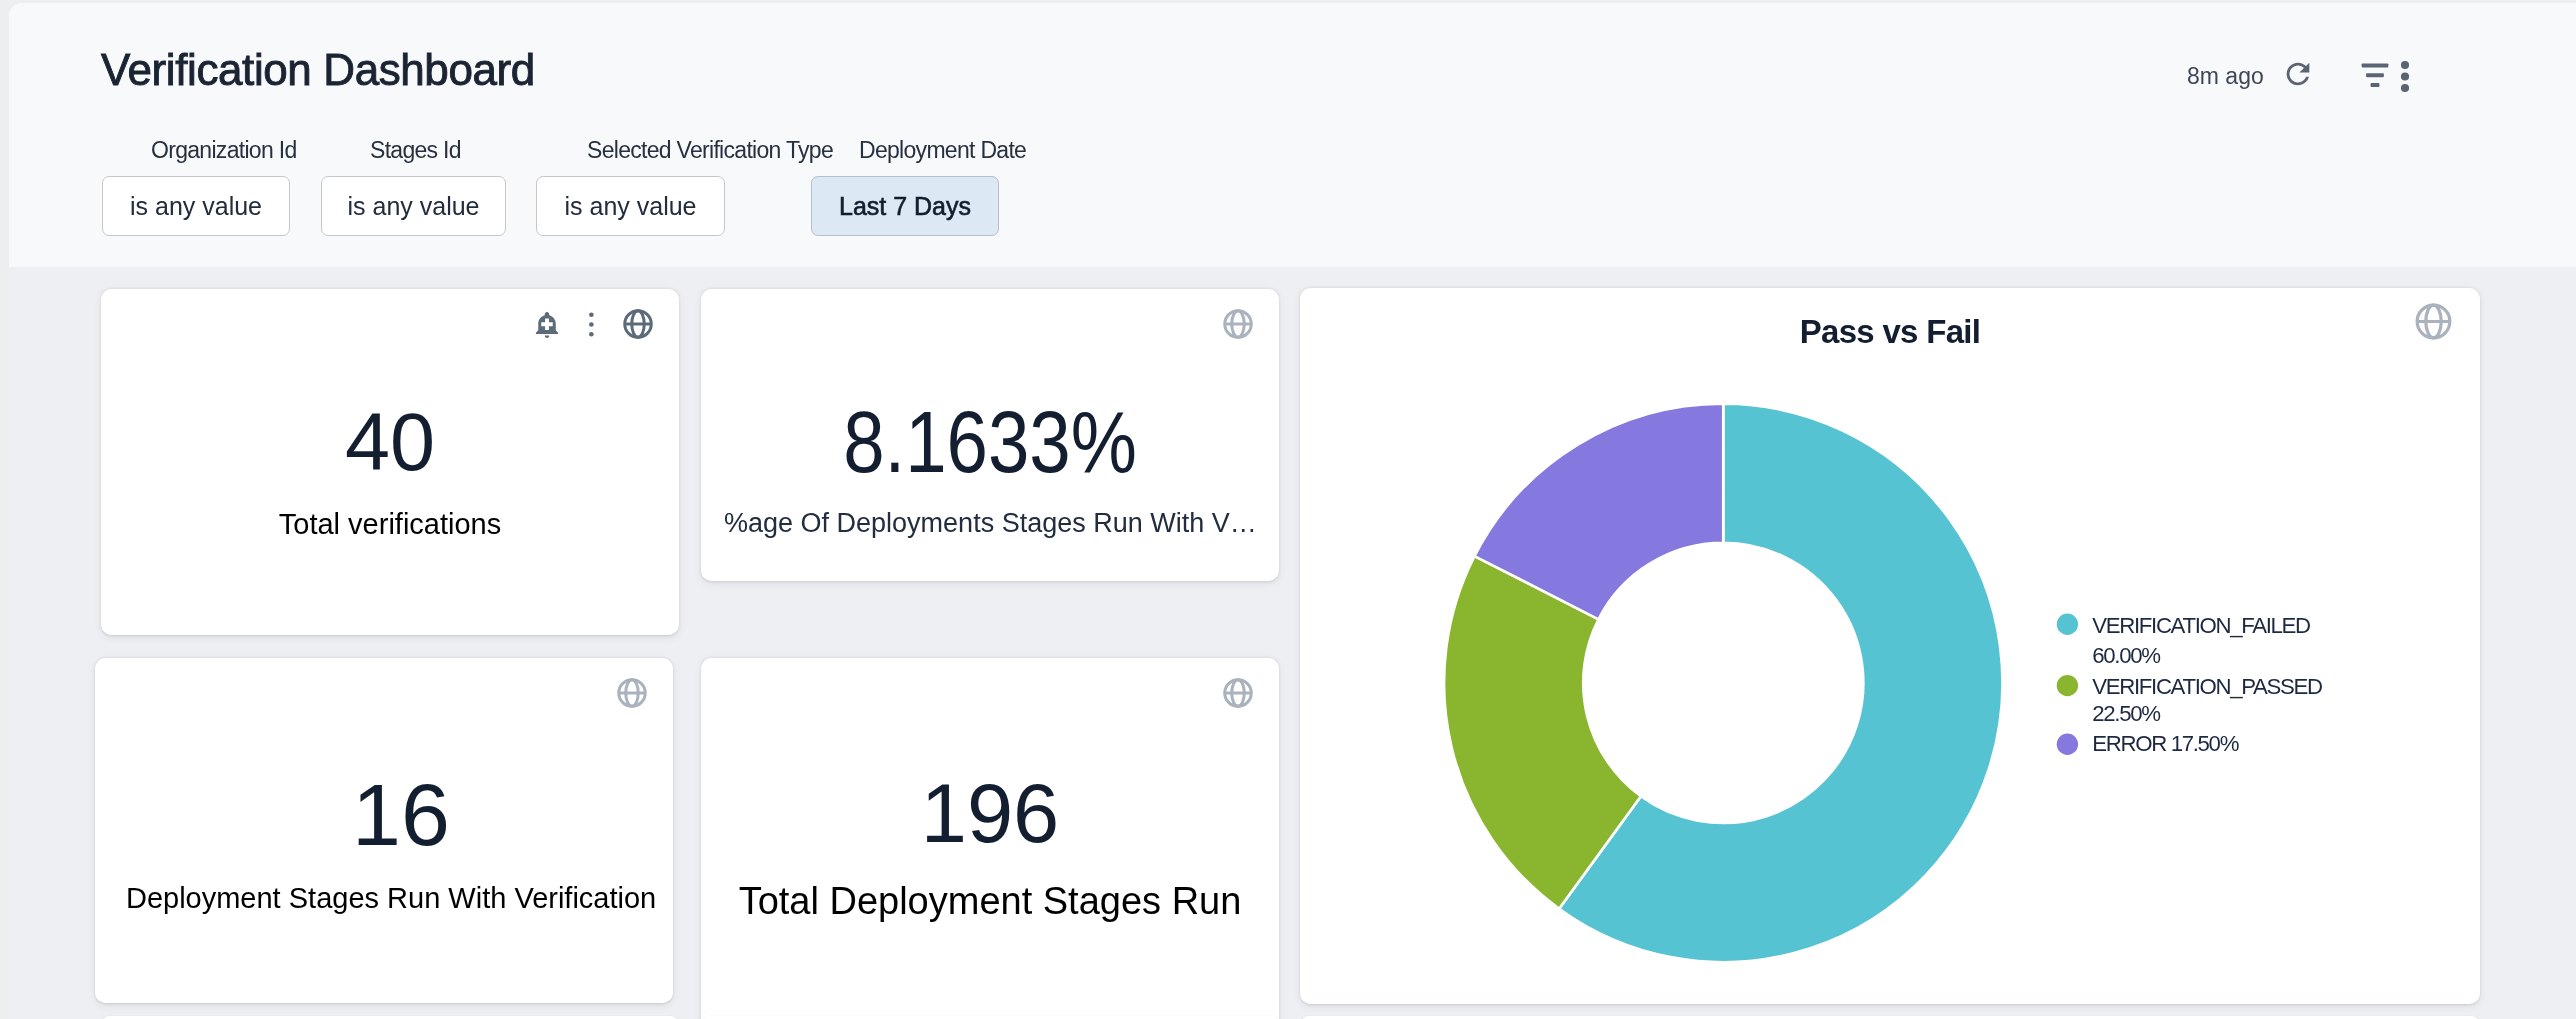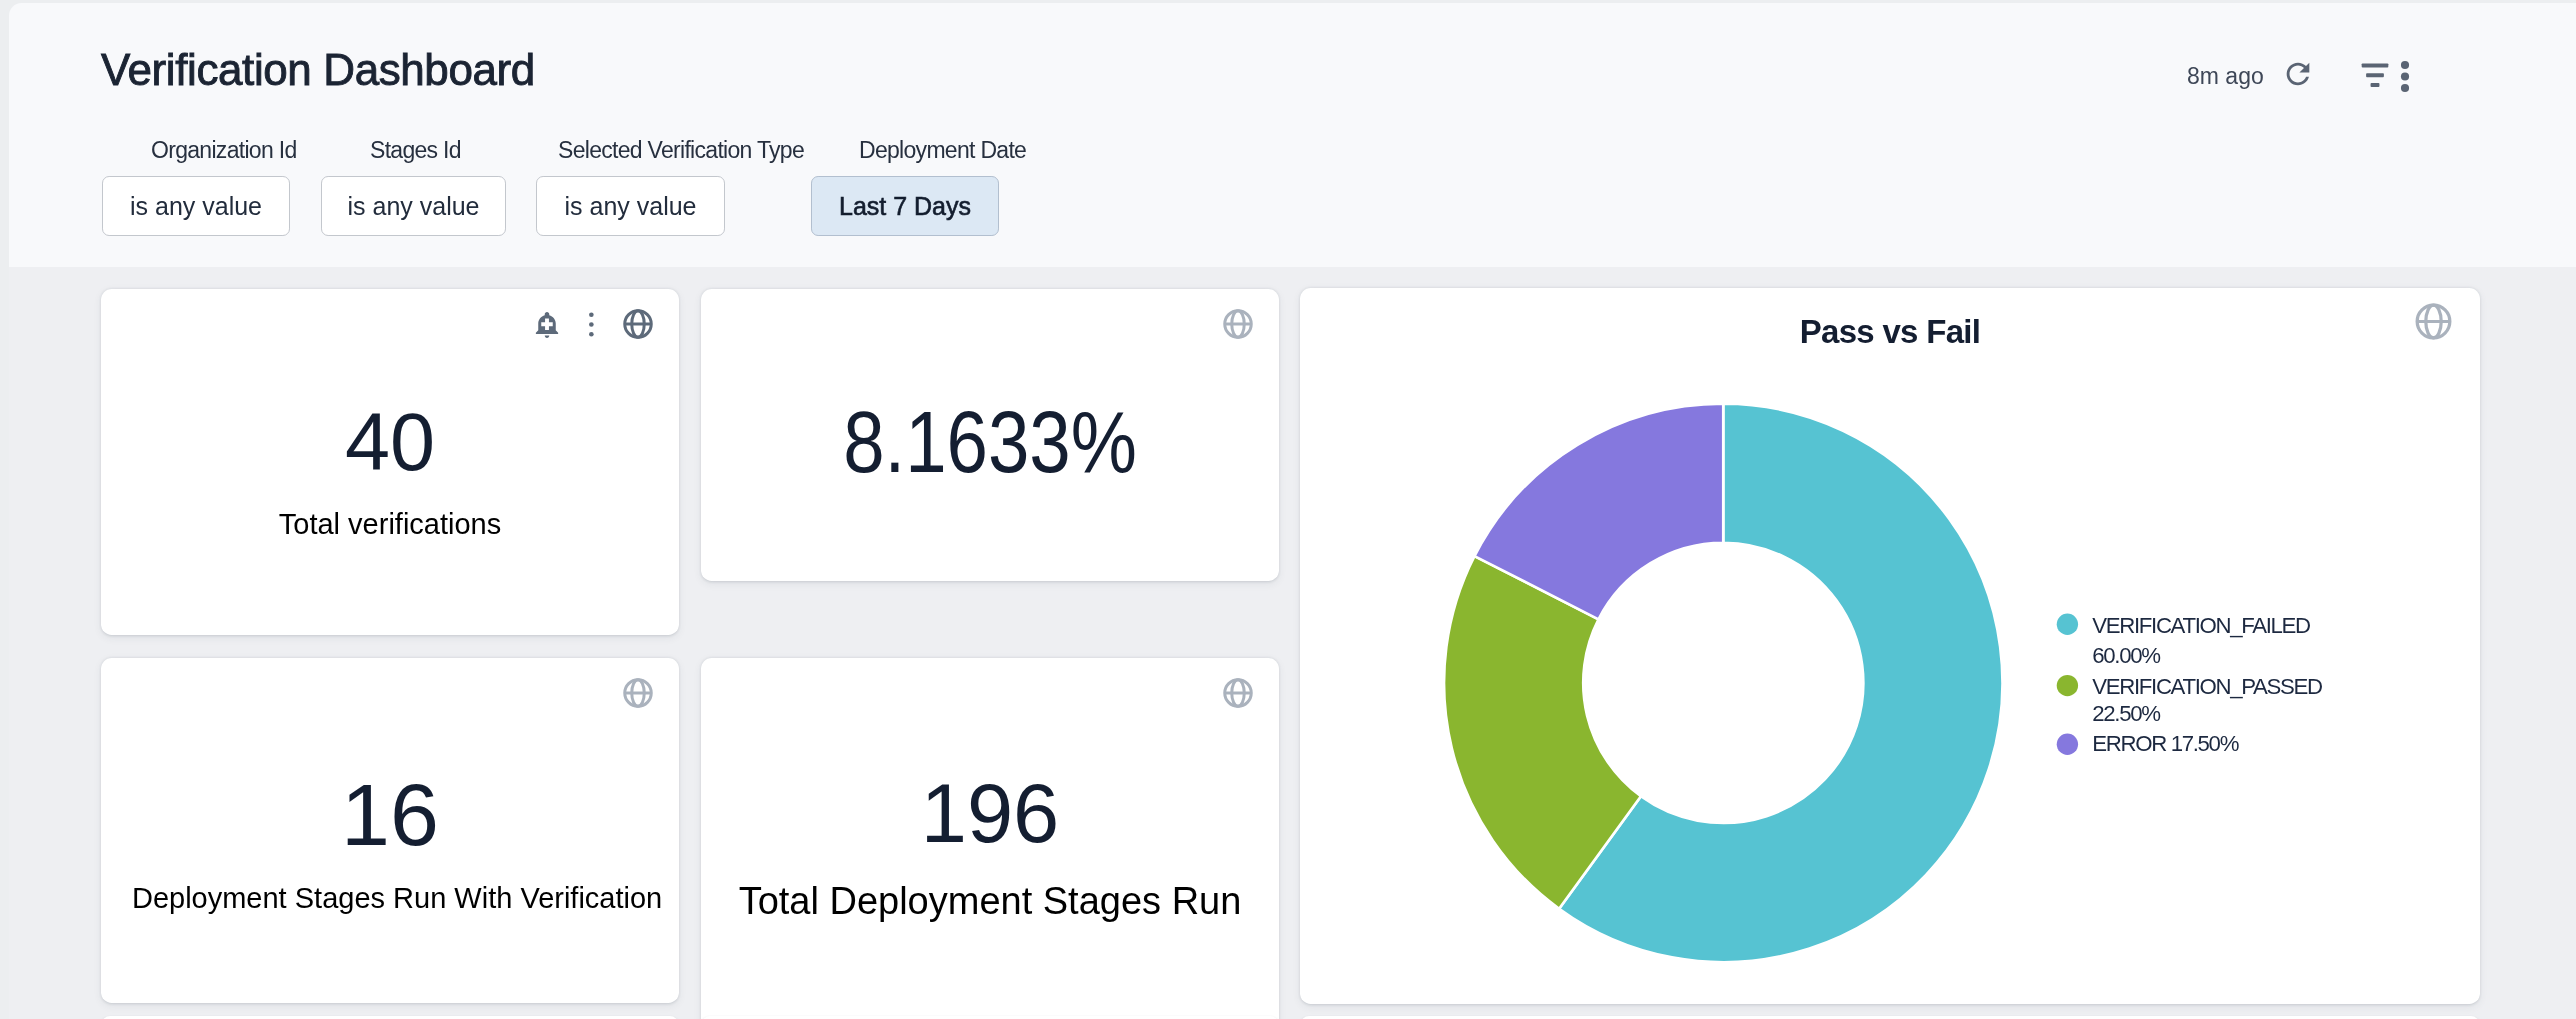--- a/index.html
+++ b/index.html
@@ -36,21 +36,21 @@
   <rect x="13" y="27" width="10" height="4.5" rx="1" fill="#5a6473"></rect>
 </svg>
 <svg class="hdr-right" style="left:2397px; top:57px;" width="16" height="39" viewBox="0 0 18 44">
   <circle cx="9" cy="9" r="4.6" fill="#5a6473"></circle>
   <circle cx="9" cy="22" r="4.6" fill="#5a6473"></circle>
   <circle cx="9" cy="35" r="4.6" fill="#5a6473"></circle>
 </svg>
 
 <div class="flabel" style="left:103px; top:137px;">Organization Id</div>
 <div class="flabel" style="left:322px; top:137px;">Stages Id</div>
-<div class="flabel" style="left:510px; top:137px;text-align:center;">Selected Verification Type</div>
+<div class="flabel" style="left:539px; top:137px;text-align:center;">Selected Verification Type</div>
 <div class="flabel" style="left:811px; top:137px;">Deployment Date</div>
 <div class="fbox" style="left:102px; width:188px;">is any value</div>
 <div class="fbox" style="left:321px; width:185px;">is any value</div>
 <div class="fbox" style="left:536px; width:189px;">is any value</div>
 <div class="fbox blue" style="left:811px; width:188px;">Last 7 Days</div>
 
 <div class="card" style="left:101px; top:289px; width:578px; height:346px;">
   <div class="val" style="top:113px; font-size:81px;">40</div>
   <div class="lab" style="top:221px;">Total verifications</div>
   <svg style="position:absolute; right:117px; top:20.5px;" width="30" height="30" viewBox="0 0 24 24" fill="#5d6a7a">
@@ -64,28 +64,29 @@
   </svg>
   <svg style="position:absolute; right:26px; top:19.6px;" width="30" height="30" viewBox="0 0 24 24" fill="none" stroke="#5d6a7a" stroke-width="2.4">
     <circle cx="12" cy="12" r="10.6"></circle>
     <line x1="1.4" y1="12" x2="22.6" y2="12"></line>
     <ellipse cx="12" cy="12" rx="5" ry="10.6"></ellipse>
   </svg>
 </div>
 
 <div class="card" style="left:701px; top:289px; width:578px; height:292px;">
   <div class="val" style="top:109px; font-size:87px; transform:scaleX(0.855);">8.1633%</div>
+  <div class="lab2" style="top:221px; font-size:27px;">%age Of Deployments Stages Run With V…</div>
   <svg style="position:absolute; right:26px; top:19.6px;" width="30" height="30" viewBox="0 0 24 24" fill="none" stroke="#aab2bd" stroke-width="2.4">
     <circle cx="12" cy="12" r="10.6"></circle>
     <line x1="1.4" y1="12" x2="22.6" y2="12"></line>
     <ellipse cx="12" cy="12" rx="5" ry="10.6"></ellipse>
   </svg>
 </div>
 
-<div class="card" style="left:101px; top:658px; width:578px; height:345px;">
+<div class="card" style="left:95px; top:658px; width:578px; height:345px;padding-left:17px;">
   <div class="val" style="top:113px; font-size:88px;">16</div>
   <div class="lab" style="top:226px; left:7.1px;">Deployment Stages Run With Verification</div>
   <svg style="position:absolute; right:26px; top:19.6px;" width="30" height="30" viewBox="0 0 24 24" fill="none" stroke="#aab2bd" stroke-width="2.4">
     <circle cx="12" cy="12" r="10.6"></circle>
     <line x1="1.4" y1="12" x2="22.6" y2="12"></line>
     <ellipse cx="12" cy="12" rx="5" ry="10.6"></ellipse>
   </svg>
 </div>
 
 <div class="card" style="left:701px; top:658px; width:578px; height:430px;">

